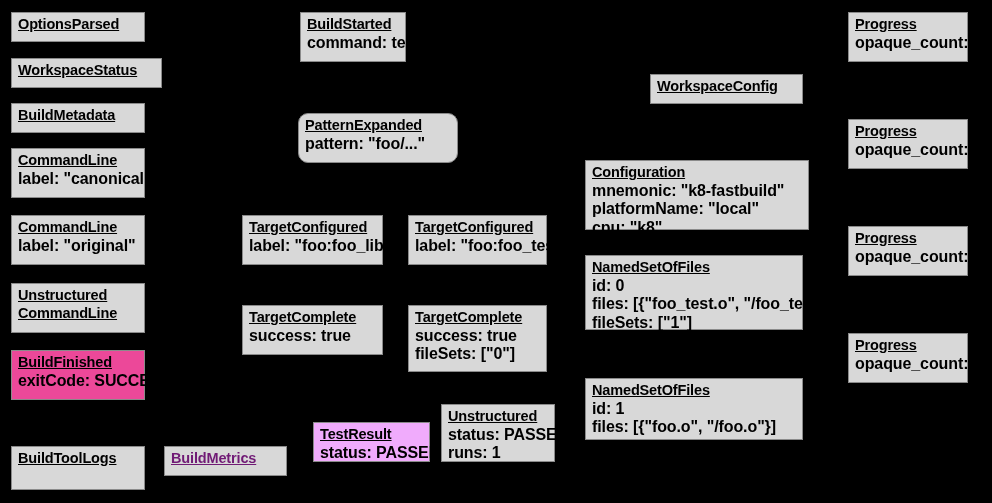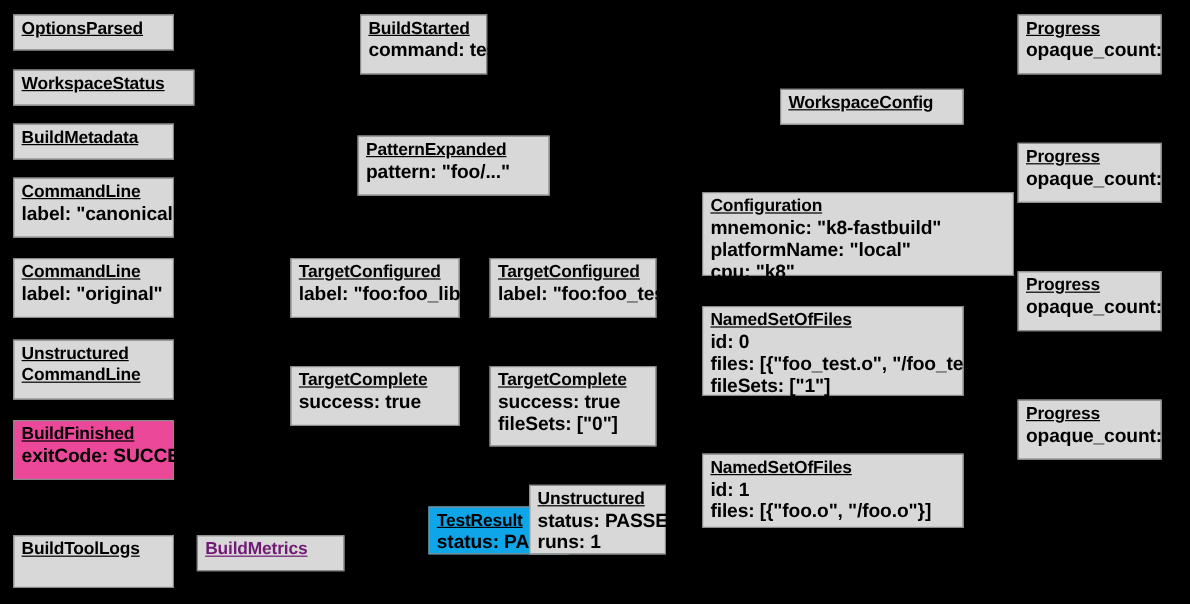--- a/index.html
+++ b/index.html
@@ -79,54 +79,54 @@
     <div class="node" style="left: 11px; top: 446px; width: 134px; height: 44px; background: rgb(216, 216, 216); border-color: rgb(138, 138, 138); color: rgb(0, 0, 0);">
       <span class="title">BuildToolLogs</span>
     </div>
     <div class="node" style="left: 164px; top: 446px; width: 123px; height: 30px; background: rgb(216, 216, 216); border-color: rgb(138, 138, 138); color: #701a75;">
       <span class="title">BuildMetrics</span>
     </div>
     <div class="node" style="left: 300px; top: 12px; width: 106px; height: 50px; background: rgb(216, 216, 216); border-color: rgb(138, 138, 138); color: rgb(0, 0, 0);">
       <span class="title">BuildStarted</span>
       <span class="field">command: test</span>
     </div>
-    <div class="node" style="left: 298px; top: 113px; width: 160px; height: 50px; background: rgb(216, 216, 216); border-color: rgb(138, 138, 138); color: rgb(0, 0, 0);">
+    <div class="node" style="left: 298px; top: 113px; width: 160px; height: 50px; background: rgb(216, 216, 216); border-color: rgb(138, 138, 138); color: rgb(0, 0, 0); border-radius: 10px;">
       <span class="title">PatternExpanded</span>
       <span class="field">pattern: "foo/..."</span>
     </div>
     <div class="node" style="left: 242px; top: 215px; width: 141px; height: 50px; background: rgb(216, 216, 216); border-color: rgb(138, 138, 138); color: rgb(0, 0, 0);">
       <span class="title">TargetConfigured</span>
       <span class="field">label: "foo:foo_lib"</span>
     </div>
     <div class="node" style="left: 408px; top: 215px; width: 139px; height: 50px; background: rgb(216, 216, 216); border-color: rgb(138, 138, 138); color: rgb(0, 0, 0);">
       <span class="title">TargetConfigured</span>
       <span class="field">label: "foo:foo_test"</span>
     </div>
     <div class="node" style="left: 242px; top: 305px; width: 141px; height: 50px; background: rgb(216, 216, 216); border-color: rgb(138, 138, 138); color: rgb(0, 0, 0);">
       <span class="title">TargetComplete</span>
       <span class="field">success: true</span>
     </div>
     <div class="node" style="left: 408px; top: 305px; width: 139px; height: 67px; background: rgb(216, 216, 216); border-color: rgb(138, 138, 138); color: rgb(0, 0, 0);">
       <span class="title">TargetComplete</span>
       <span class="field">success: true</span>
       <span class="field">fileSets: ["0"]</span>
     </div>
-    <div class="node" style="left: 313px; top: 422px; width: 117px; height: 40px; background: #0ea5e9; border-color: rgb(138, 138, 138); color: rgb(0, 0, 0); margin-left: 44px;">
+    <div class="node" style="left: 313px; top: 422px; width: 117px; height: 40px; background: #f0abfc; border-color: rgb(138, 138, 138); color: rgb(0, 0, 0);">
       <span class="title">TestResult</span>
       <span class="field">status: PASSED</span>
     </div>
     <div class="node" style="left: 441px; top: 404px; width: 114px; height: 58px; background: rgb(216, 216, 216); border-color: rgb(138, 138, 138); color: rgb(0, 0, 0);">
       <span class="title">Unstructured</span>
       <span class="field">status: PASSED</span>
       <span class="field">runs: 1</span>
     </div>
     <div class="node" style="left: 650px; top: 74px; width: 153px; height: 30px; background: rgb(216, 216, 216); border-color: rgb(138, 138, 138); color: rgb(0, 0, 0);">
       <span class="title">WorkspaceConfig</span>
     </div>
-    <div class="node" style="left: 585px; top: 160px; width: 260px; height: 70px; background: rgb(216, 216, 216); border-color: rgb(138, 138, 138); color: rgb(0, 0, 0);">
+    <div class="node" style="left: 585px; top: 160px; width: 224px; height: 70px; background: rgb(216, 216, 216); border-color: rgb(138, 138, 138); color: rgb(0, 0, 0);">
       <span class="title">Configuration</span>
       <span class="field">mnemonic: "k8-fastbuild"</span>
       <span class="field">platformName: "local"</span>
       <span class="field">cpu: "k8"</span>
     </div>
     <div class="node" style="left: 585px; top: 255px; width: 218px; height: 75px; background: rgb(216, 216, 216); border-color: rgb(138, 138, 138); color: rgb(0, 0, 0);">
       <span class="title">NamedSetOfFiles</span>
       <span class="field">id: 0</span>
       <span class="field">files: [{"foo_test.o", "/foo_test.o"}]</span>
       <span class="field">fileSets: ["1"]</span>

